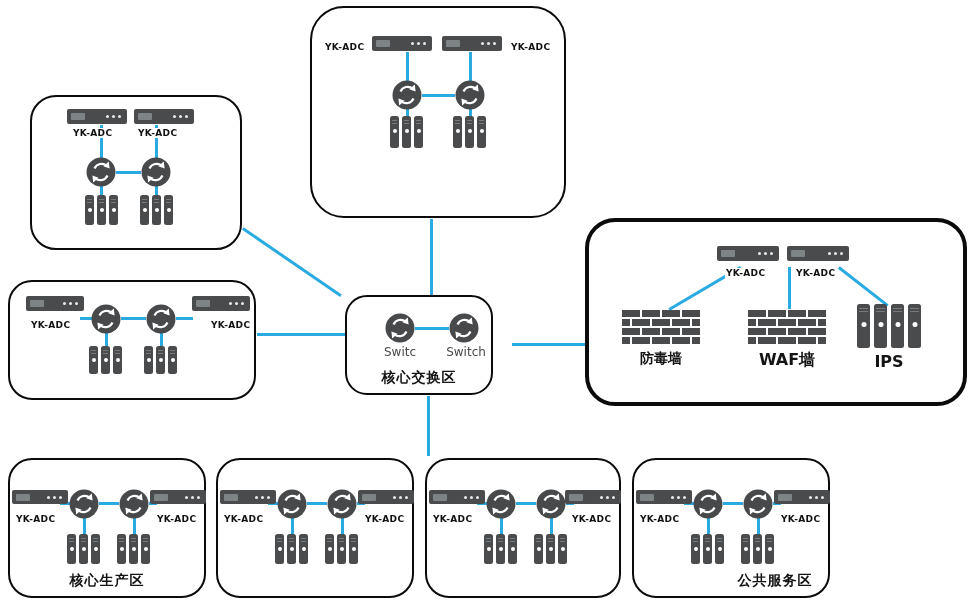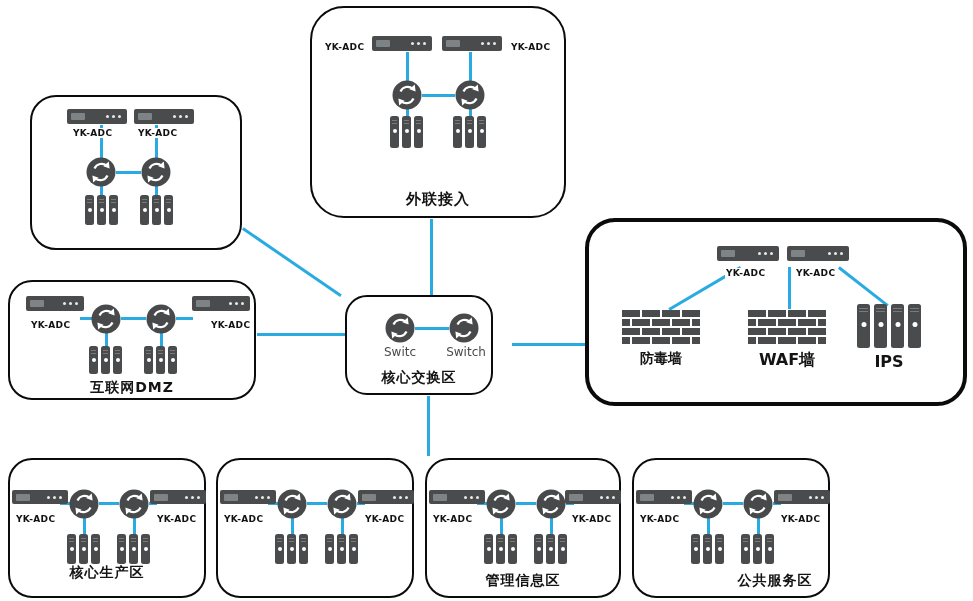--- a/index.html
+++ b/index.html
@@ -83,21 +83,20 @@
     <div class="rack" style="left:78px; top:108px;">
         <div class="bar"></div>
         <div class="bar"></div>
         <div class="bar"></div>
       </div>
     <div class="rack" style="left:141px; top:108px;">
         <div class="bar"></div>
         <div class="bar"></div>
         <div class="bar"></div>
       </div>
-    <div class="zone-label" style="top:182px; font-size:15px;">外联接入</div>
   </div>
 
   <div class="zone" style="left:30px; top:95px; width:212px; height:155px; border-radius:26px;">
     <div class="line vline" style="left:68px; top:28px; height:70px;"></div>
     <div class="line vline" style="left:123px; top:28px; height:70px;"></div>
     <div class="line hline" style="left:84px; top:74px; width:25px;"></div>
     <div class="appliance" style="left:35px; top:12px;"></div>
     <div class="appliance" style="left:102px; top:12px;"></div>
     <span class="adc-label" style="left:40px; top:31px;">YK-ADC</span>
     <span class="adc-label" style="left:105px; top:31px;">YK-ADC</span>
@@ -154,21 +153,20 @@
     <div class="rack" style="left:79px; top:64px;">
         <div class="bar" style="height:28px;"></div>
         <div class="bar" style="height:28px;"></div>
         <div class="bar" style="height:28px;"></div>
       </div>
     <div class="rack" style="left:134px; top:64px;">
         <div class="bar" style="height:28px;"></div>
         <div class="bar" style="height:28px;"></div>
         <div class="bar" style="height:28px;"></div>
       </div>
-    <div class="zone-label" style="top:97px;">互联网DMZ</div>
   </div>
 
   <div class="zone" style="left:345px; top:295px; width:148px; height:100px; border-radius:22px;">
     <div class="line hline" style="left:68px; top:30px; width:34px;"></div>
     <svg class="lb" style="left:38px; top:16px;" viewBox="0 0 30 30" width="30" height="30">
         <circle cx="15" cy="15" r="14.5" fill="#47494b"></circle>
         <path d="M8.5 11.5 A7.8 7.8 0 0 1 20.8 8.8" stroke="#fff" stroke-width="2.2" fill="none"></path>
         <polygon points="22.8,4.5 23.6,11.6 17.4,9.2" fill="#fff"></polygon>
         <path d="M21.5 18.5 A7.8 7.8 0 0 1 9.2 21.2" stroke="#fff" stroke-width="2.2" fill="none"></path>
         <polygon points="7.2,25.5 6.4,18.4 12.6,20.8" fill="#fff"></polygon>
@@ -287,21 +285,21 @@
     <div class="rack" style="left:57px; top:74px;">
         <div class="bar" style="height:30px;"></div>
         <div class="bar" style="height:30px;"></div>
         <div class="bar" style="height:30px;"></div>
       </div>
     <div class="rack" style="left:107px; top:74px;">
         <div class="bar" style="height:30px;"></div>
         <div class="bar" style="height:30px;"></div>
         <div class="bar" style="height:30px;"></div>
       </div>
-    <div class="zone-label" style="top:104px;">核心生产区</div>
+    <div class="zone-label" style="top:112px;">核心生产区</div>
   </div>
 
   <div class="zone" style="left:216px; top:458px; width:198px; height:140px; border-radius:24px;">
     <div class="line hline" style="left:50px; top:42px; width:11px;"></div>
     <div class="line hline" style="left:89px; top:42px; width:20px;"></div>
     <div class="line hline" style="left:139px; top:42px; width:8px;"></div>
     <div class="line vline" style="left:73px; top:58px; height:16px;"></div>
     <div class="line vline" style="left:123px; top:58px; height:16px;"></div>
     <div class="appliance sm" style="left:2px; top:30px;"></div>
     <div class="appliance sm" style="left:140px; top:30px;"></div>
@@ -360,21 +358,20 @@
     <div class="rack" style="left:57px; top:74px;">
         <div class="bar" style="height:30px;"></div>
         <div class="bar" style="height:30px;"></div>
         <div class="bar" style="height:30px;"></div>
       </div>
     <div class="rack" style="left:107px; top:74px;">
         <div class="bar" style="height:30px;"></div>
         <div class="bar" style="height:30px;"></div>
         <div class="bar" style="height:30px;"></div>
       </div>
-    <div class="zone-label" style="top:112px;">管理信息区</div>
   </div>
 
   <div class="zone" style="left:632px; top:458px; width:198px; height:140px; border-radius:24px;">
     <div class="line hline" style="left:50px; top:42px; width:11px;"></div>
     <div class="line hline" style="left:89px; top:42px; width:20px;"></div>
     <div class="line hline" style="left:139px; top:42px; width:8px;"></div>
     <div class="line vline" style="left:73px; top:58px; height:16px;"></div>
     <div class="line vline" style="left:123px; top:58px; height:16px;"></div>
     <div class="appliance sm" style="left:2px; top:30px;"></div>
     <div class="appliance sm" style="left:140px; top:30px;"></div>

